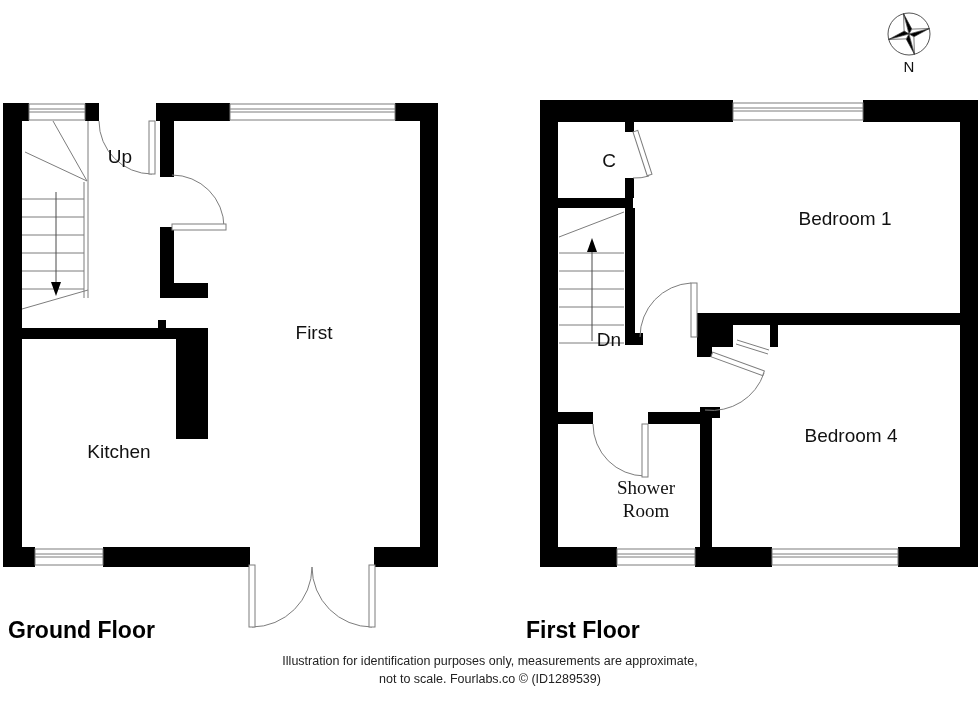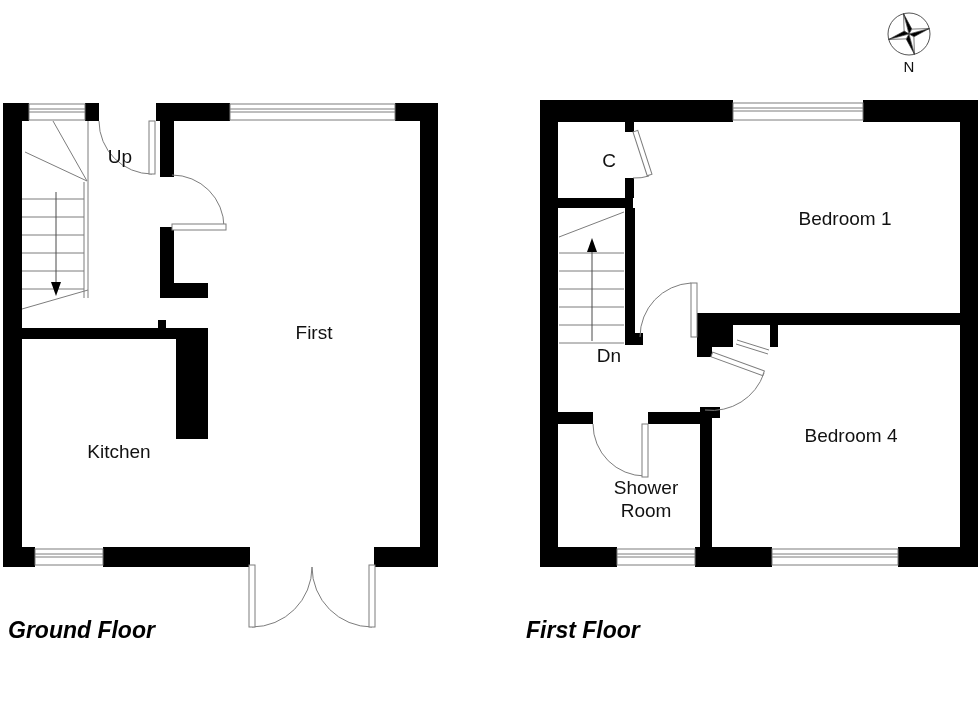--- a/index.html
+++ b/index.html
@@ -1,22 +1,22 @@
 <!DOCTYPE html>
 <html><head>
 <meta charset="utf-8">
 <style>
   html,body{margin:0;padding:0;background:#ffffff;}
   #canvas{position:relative;width:980px;height:708px;background:#ffffff;overflow:hidden;
           font-family:"Liberation Sans", sans-serif;color:#111;}
   #plan-svg{position:absolute;left:0;top:0;}
   .lbl{position:absolute;transform:translate(-50%,-50%);font-size:19px;line-height:1.2;
        white-space:nowrap;color:#111;padding-left:36px;}
-  .lbl.wrap{white-space:normal;text-align:center;width:92px;}
-  .title{position:absolute;font-weight:bold;font-size:23px;color:#000;font-style:italic;}
+  .lbl.wrap{white-space:normal;text-align:center;width:92px;font-family:Liberation Serif, serif;}
+  .title{position:absolute;font-weight:bold;font-size:23px;color:#000;}
   .compass-n{position:absolute;transform:translate(-50%,0);font-size:15px;color:#111;}
   .footer{position:absolute;left:0;top:652px;width:980px;text-align:center;
           font-size:12.5px;line-height:1.45;color:#222;}
 </style>
 </head>
 <body>
 
 <div id="canvas">
 
   <svg id="plan-svg" width="980" height="708" viewBox="0 0 980 708">
@@ -182,24 +182,26 @@
       </g>
     </g>
   </svg>
 
   <div class="lbl" style="left:102px;top:157px">Up</div>
   <div class="lbl" style="left:296px;top:333px">First</div>
   <div class="lbl" style="left:101px;top:452px">Kitchen</div>
 
   <div class="lbl" style="left:591px;top:161px">C</div>
   <div class="lbl" style="left:827px;top:219px">Bedroom 1</div>
-  <div class="lbl" style="left:591px;top:356px">Dn</div>
+  <div class="lbl" style="left:591px;top:340px">Dn</div>
   <div class="lbl" style="left:833px;top:436px">Bedroom 4</div>
   <div class="lbl wrap" style="left:628px;top:500px">Shower Room</div>
 
   <div class="title" style="left:8px;top:617px">Ground Floor</div>
   <div class="title" style="left:526px;top:617px">First Floor</div>
 
   <div class="compass-n" style="left:909px;top:58px">N</div>
 
   <div class="footer">
+    <div>Illustration for identification purposes only, measurements are approximate,</div>
+    <div>not to scale. Fourlabs.co © (ID1289539)</div>
   </div>
 </div>
 
 </body></html>

